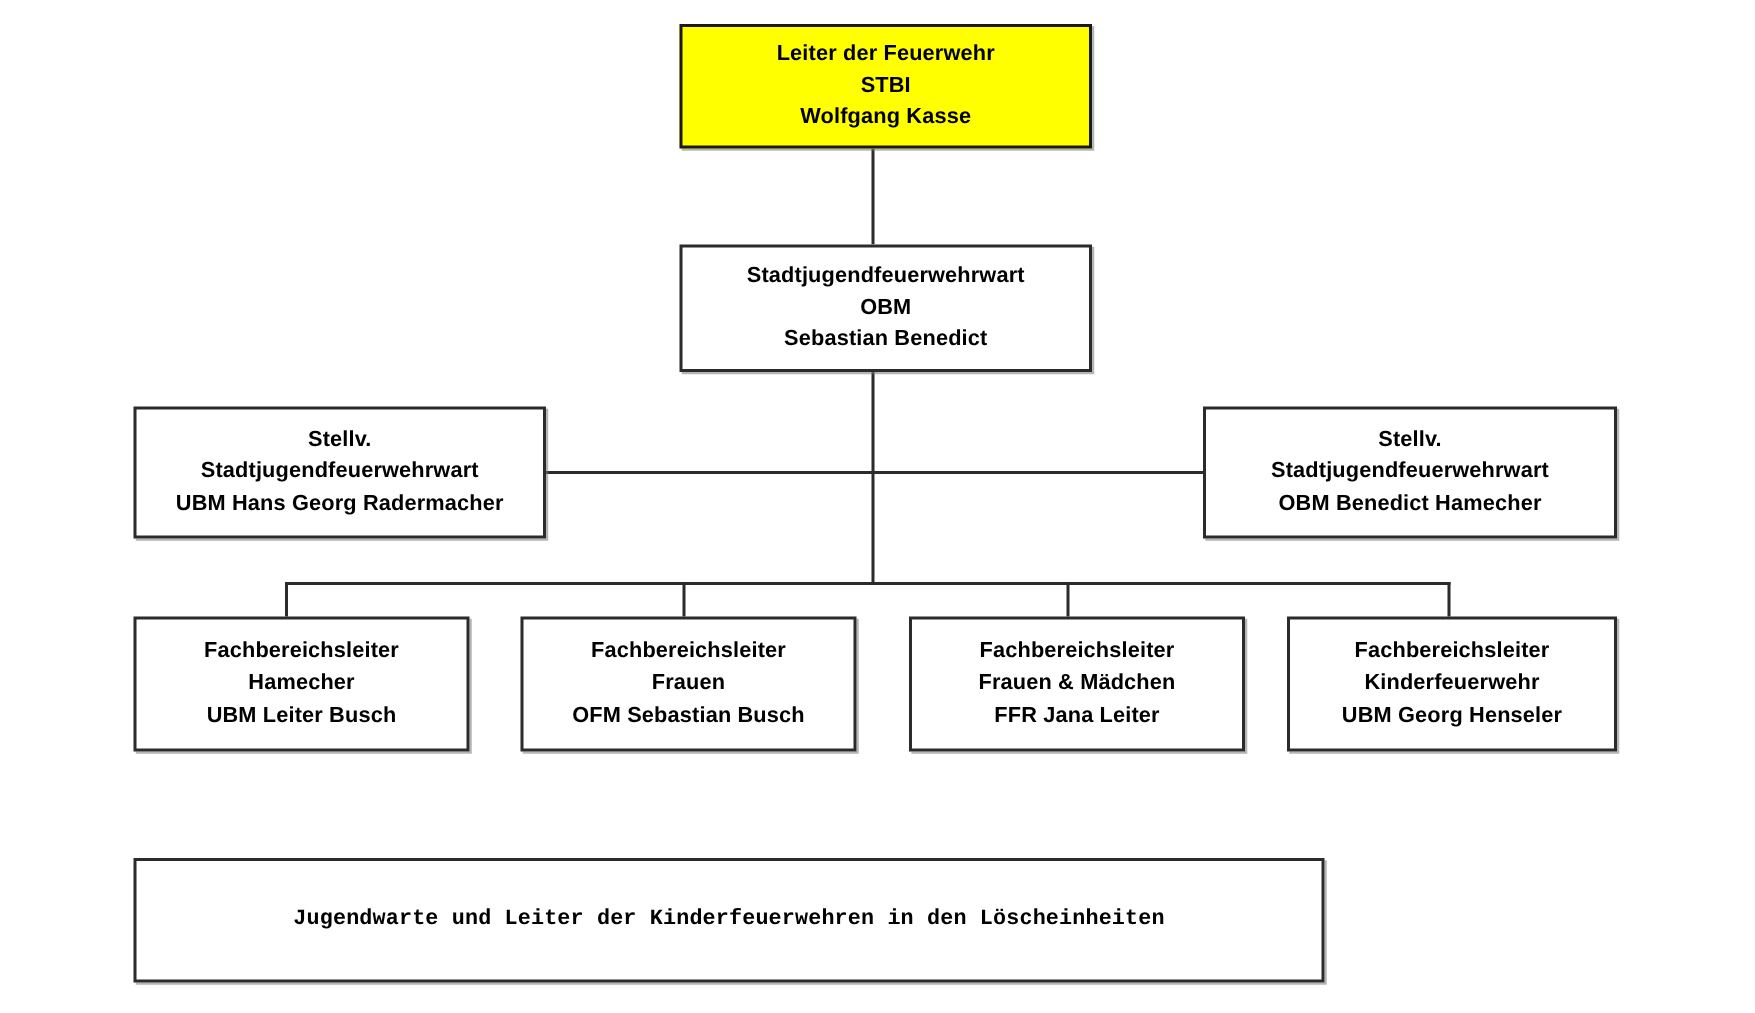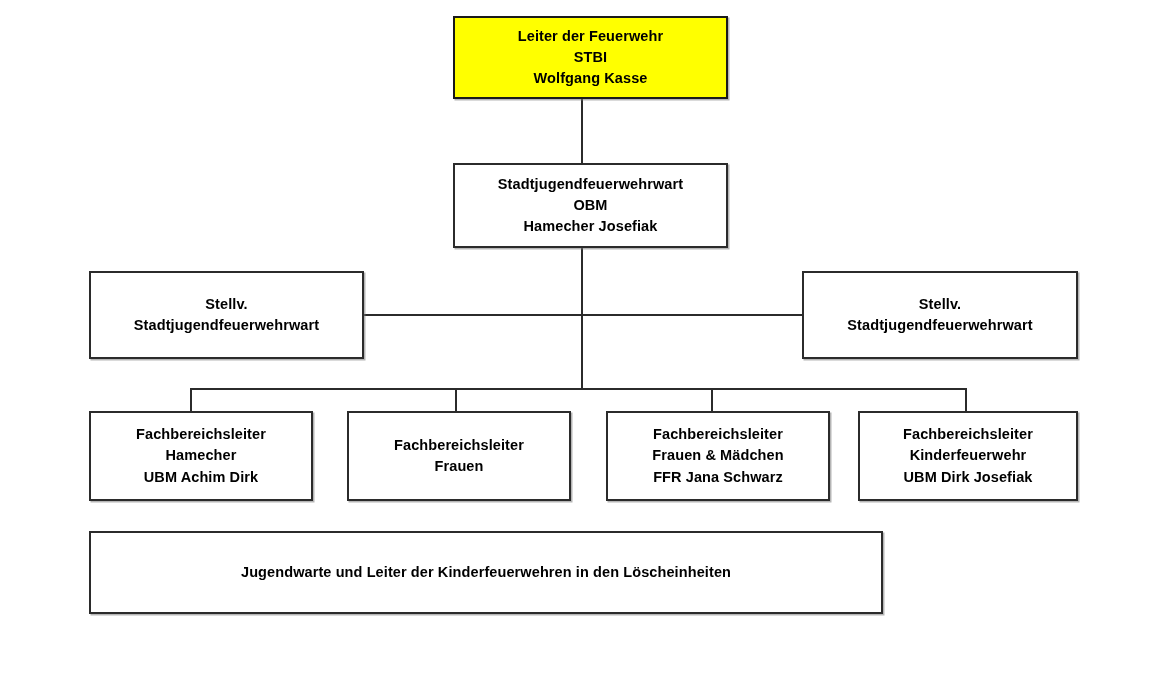--- a/index.html
+++ b/index.html
@@ -76,53 +76,56 @@
 
   <div class="node root" style="left:453px; top:16px; width:275px; height:83px;">
     <span class="line">Leiter der Feuerwehr</span>
     <span class="line">STBI</span>
     <span class="line">Wolfgang Kasse</span>
   </div>
 
   <div class="node" style="left:453px; top:163px; width:275px; height:85px;">
     <span class="line">Stadtjugendfeuerwehrwart</span>
     <span class="line">OBM</span>
-    <span class="line">Hamecher Josefiak</span>
+    <span class="line">Sebastian Benedict</span>
   </div>
 
   <div class="node" style="left:89px; top:271px; width:275px; height:88px;">
     <span class="line">Stellv.</span>
     <span class="line">Stadtjugendfeuerwehrwart</span>
+    <span class="line">UBM Hans Georg Radermacher</span>
   </div>
 
   <div class="node" style="left:802px; top:271px; width:276px; height:88px;">
     <span class="line">Stellv.</span>
     <span class="line">Stadtjugendfeuerwehrwart</span>
+    <span class="line">OBM Benedict Hamecher</span>
   </div>
 
   <div class="node" style="left:89px; top:411px; width:224px; height:90px;">
     <span class="line">Fachbereichsleiter</span>
     <span class="line">Hamecher</span>
-    <span class="line">UBM Achim Dirk</span>
+    <span class="line">UBM Leiter Busch</span>
   </div>
 
   <div class="node" style="left:347px; top:411px; width:224px; height:90px;">
     <span class="line">Fachbereichsleiter</span>
     <span class="line">Frauen</span>
+    <span class="line">OFM Sebastian Busch</span>
   </div>
 
   <div class="node" style="left:606px; top:411px; width:224px; height:90px;">
     <span class="line">Fachbereichsleiter</span>
     <span class="line">Frauen &amp; Mädchen</span>
-    <span class="line">FFR Jana Schwarz</span>
+    <span class="line">FFR Jana Leiter</span>
   </div>
 
   <div class="node" style="left:858px; top:411px; width:220px; height:90px;">
     <span class="line">Fachbereichsleiter</span>
     <span class="line">Kinderfeuerwehr</span>
-    <span class="line">UBM Dirk Josefiak</span>
+    <span class="line">UBM Georg Henseler</span>
   </div>
 
-  <div class="node wide-footer" style="left:89px; top:531px; width:794px; height:83px;">
+  <div class="node wide-footer" style="left:89px; top:572px; width:794px; height:83px;font-family:Liberation Mono, monospace;">
     <span class="line">Jugendwarte und Leiter der Kinderfeuerwehren in den Löscheinheiten</span>
   </div>
 
 </div>
 
 </body></html>

